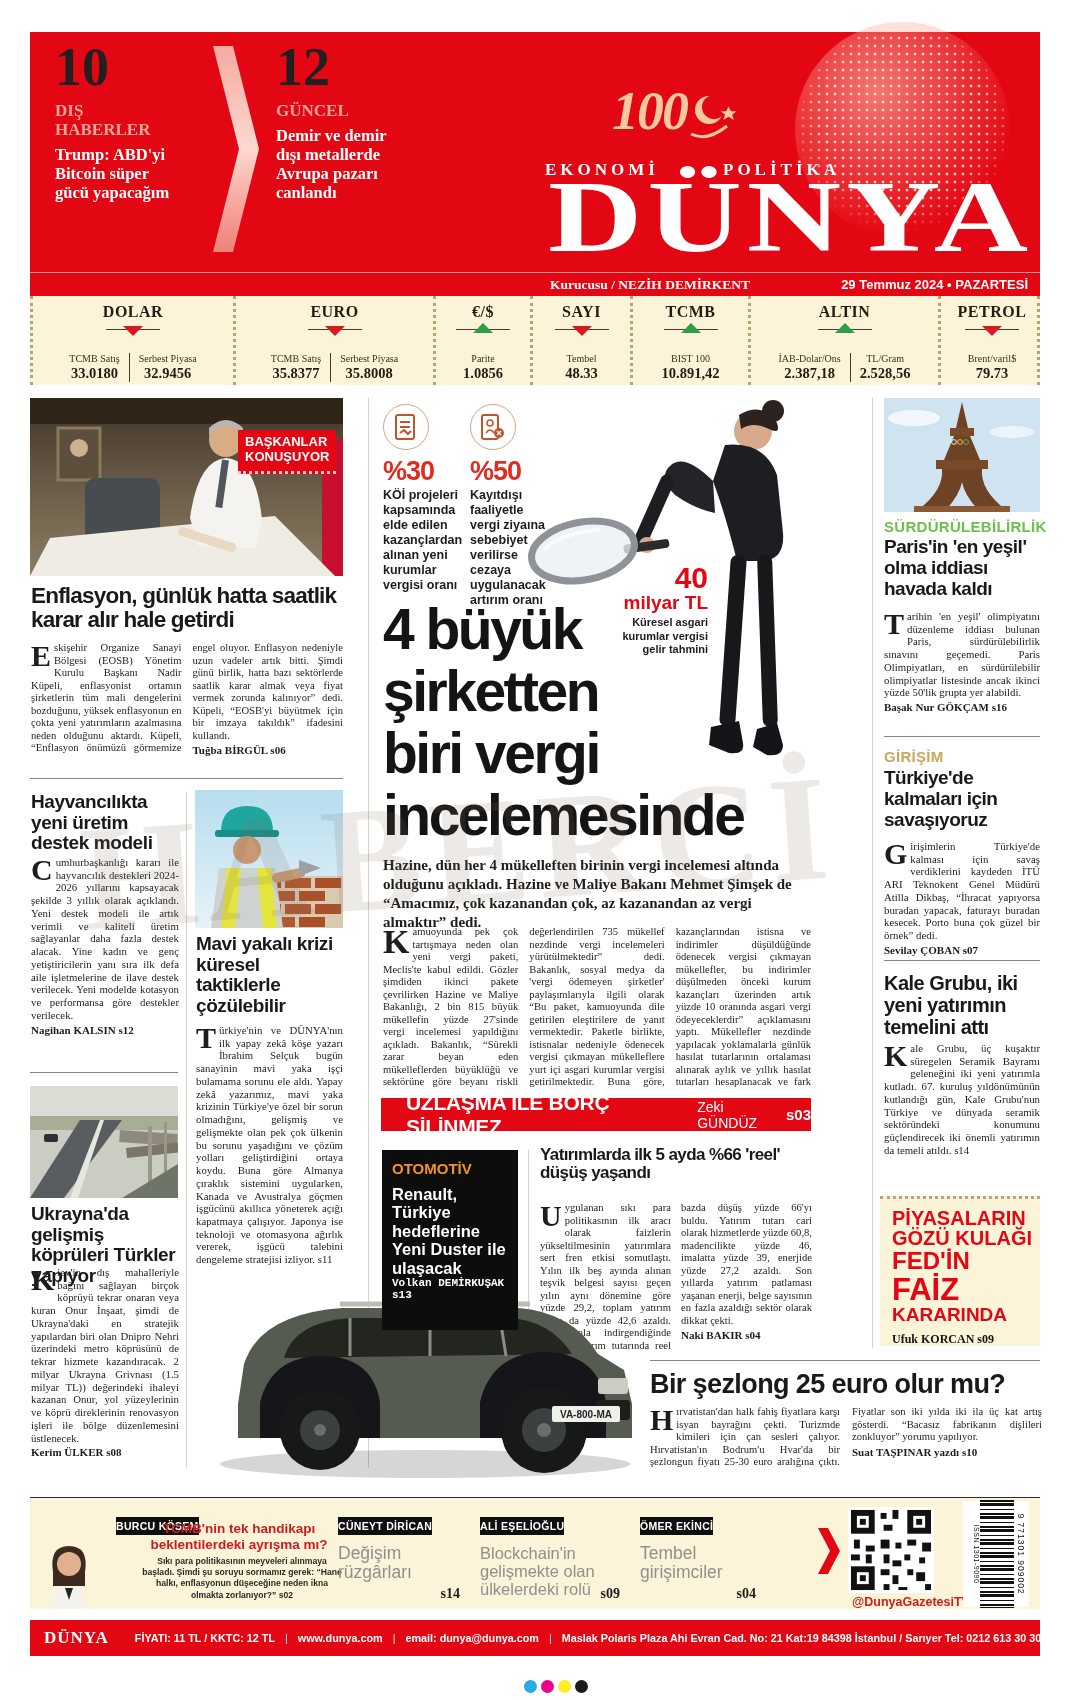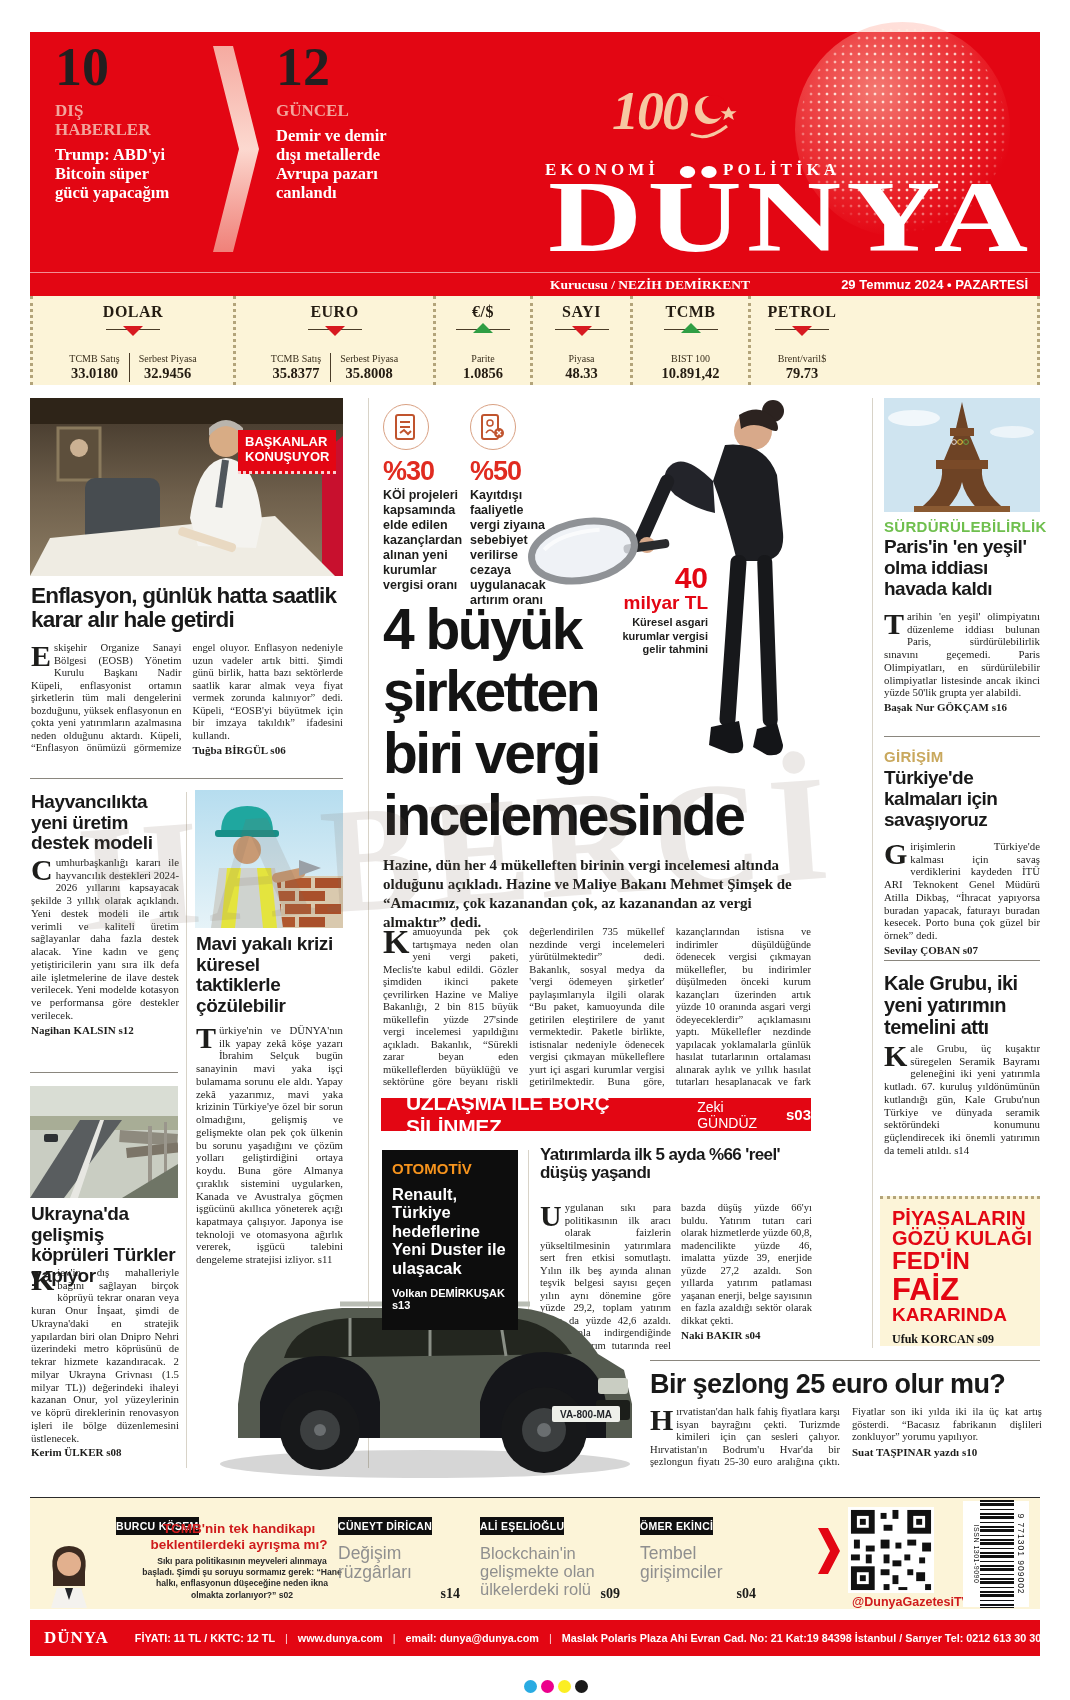--- a/index.html
+++ b/index.html
@@ -84,21 +84,21 @@
   .deck{left:383px;top:856px;width:428px;font-weight:bold;font-size:15px;line-height:1.26}
   .main-b{left:383px;top:926px;width:428px;height:168px;overflow:hidden;column-count:3;column-gap:11px;font-size:10.6px}
   .main-b .dc{font-size:34px;line-height:27px}
   .uzbar{left:381px;top:1098px;width:430px;height:33px;background:#e30613;display:flex;align-items:center;padding-left:25px;color:#fff}
   .uzbar .t{font-family:"Liberation Sans",sans-serif;font-weight:bold;font-size:21px;letter-spacing:-.3px}
   .uzbar .a{font-family:"Liberation Sans",sans-serif;font-size:14px;margin-left:12px}
   .uzbar .p{font-family:"Liberation Sans",sans-serif;font-weight:bold;font-size:15px;margin-left:6px}
   .otobox{left:382px;top:1150px;width:136px;height:180px;background:#0d0d0d;padding:10px;z-index:5}
   .otolab{font-family:"Liberation Sans",sans-serif;font-weight:bold;font-size:15px;color:#f7941d}
   .otottl{font-family:"Liberation Sans",sans-serif;font-weight:bold;font-size:16.5px;line-height:1.12;color:#fff;margin-top:8px}
-  .otoby{font-family:Liberation Sans, sans-serif;font-weight:bold;font-size:11px;color:#fff;margin-top:10px}
+  .otoby{font-family:Liberation Mono, monospace;font-weight:bold;font-size:11px;color:#fff;margin-top:0}
   .yat-h{left:540px;top:1146px;width:275px;font-size:17px;line-height:1.07;letter-spacing:-.6px}
   .yat-b{left:540px;top:1202px;width:272px;column-count:2;column-gap:10px;font-size:10.6px}
   .sez-h{left:650px;top:1370px;width:392px;font-size:27px;line-height:1.05;letter-spacing:-.6px}
   .sez-b{left:650px;top:1406px;width:392px;column-count:2;column-gap:12px;font-size:10.6px}
 
   
   .seclab{font-family:"Liberation Sans",sans-serif;font-weight:bold;font-size:15px;letter-spacing:.3px}
   .paris-h,.gir-h,.kale-h{width:156px;font-size:19px;line-height:1.1;letter-spacing:-.5px}
   .rcol-b{width:156px}
   .fedbox{left:880px;top:1196px;width:160px;height:150px;background:#fcf4d8;border-top:3px dotted #b3a47a;padding:9px 4px 0 12px;color:#e30613;font-family:"Liberation Sans",sans-serif;font-weight:bold}
@@ -221,36 +221,52 @@
         </div>
       </div>
   </div>
   <div class="tcell" style="width:100px">
     <div class="tname serif">SAYI</div>
     <div class="trirow">
         <span class="tri down"></span>
       </div>
     <div class="qrow">
         <div class="q">
-          <div class="qlab">Piyasa</div>
+          <div class="qlab">Tembel</div>
           <div class="qval serif">48.33</div>
         </div>
       </div>
   </div>
   <div class="tcell" style="width:118px">
     <div class="tname serif">TCMB</div>
     <div class="trirow">
         <span class="tri up"></span>
       </div>
     <div class="qrow">
         <div class="q">
           <div class="qlab">BIST 100</div>
           <div class="qval serif">10.891,42</div>
         </div>
       </div>
+  </div>
+  <div class="tcell" style="width:190px">
+    <div class="tname serif">ALTIN</div>
+    <div class="trirow">
+        <span class="tri up"></span>
+      </div>
+    <div class="qrow">
+      <div class="q">
+          <div class="qlab">İAB-Dolar/Ons</div>
+          <div class="qval serif">2.387,18</div>
+        </div>
+      <div class="q">
+          <div class="qlab">TL/Gram</div>
+          <div class="qval serif">2.528,56</div>
+        </div>
+    </div>
   </div>
   <div class="tcell" style="width:105px">
     <div class="tname serif">PETROL</div>
     <div class="trirow">
         <span class="tri down"></span>
       </div>
     <div class="qrow">
         <div class="q">
           <div class="qlab">Brent/varil$</div>
           <div class="qval serif">79.73</div>

